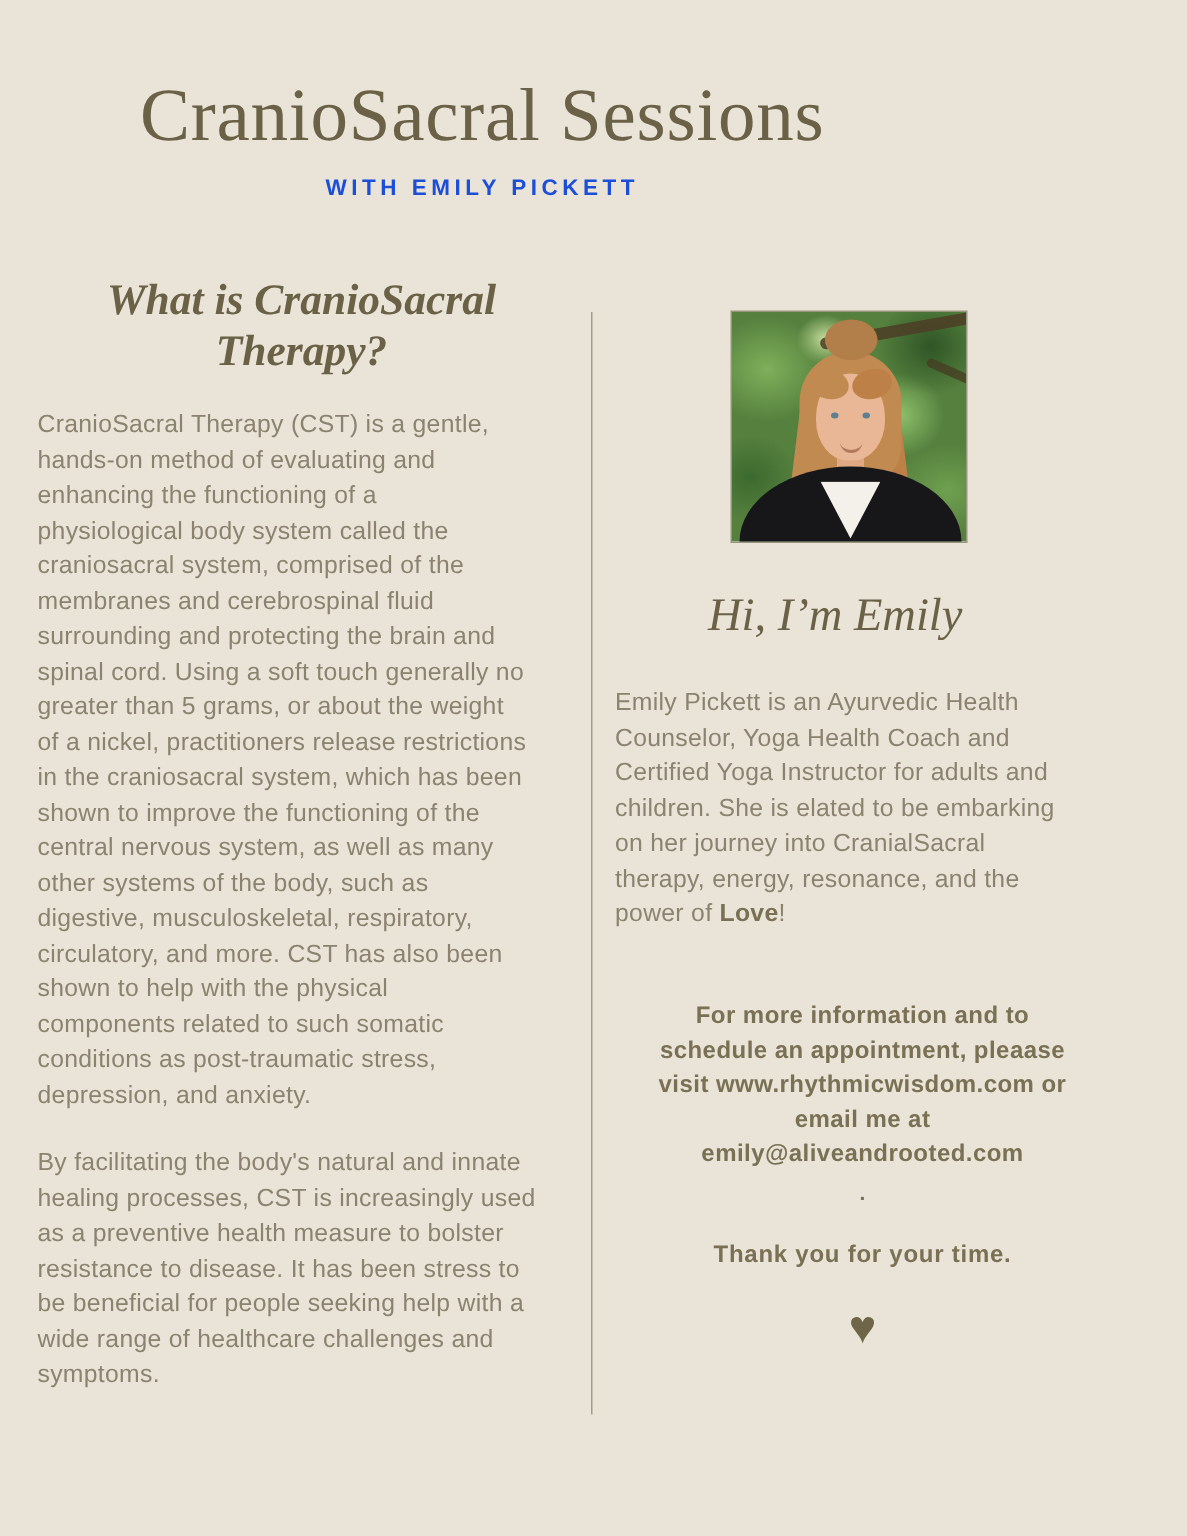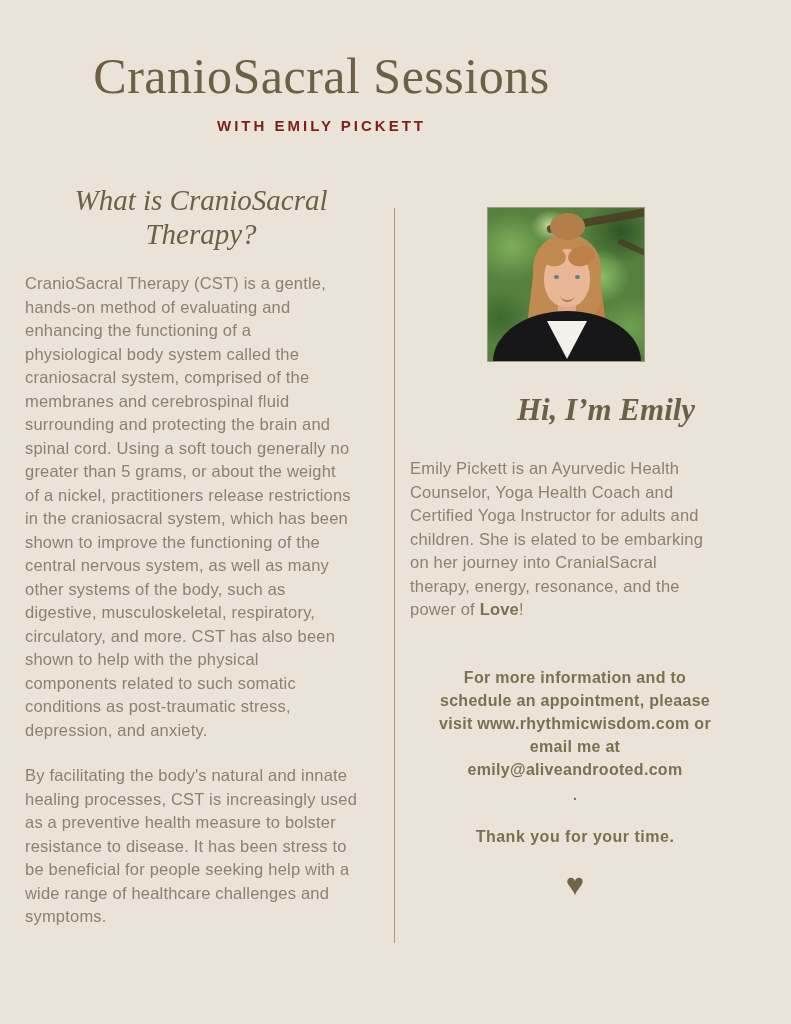--- a/index.html
+++ b/index.html
@@ -10,27 +10,27 @@
     font-family:"Liberation Sans","DejaVu Sans",sans-serif;
   }
   
   .header { position:absolute; top:0; left:0; width:643px; text-align:center; }
   .title {
     margin:50px 0 0; font-family:"Liberation Serif","DejaVu Serif",serif;
     font-weight:400; font-size:50px; line-height:52px; color:#6b6147; letter-spacing:0.5px;
   }
   .subtitle {
     margin-top:15px; font-size:15px; font-weight:700;
-    letter-spacing:3px; color:#7f1d1d;
+    letter-spacing:3px; color:#1d4ed8;
   }
   
   .left-col { position:absolute; left:25px; top:183px; width:352px; }
   .left-heading {
     margin:0; font-family:"Liberation Serif","DejaVu Serif",serif;
-    font-style:italic; font-weight:400; font-size:29px; line-height:34px;
+    font-style:italic; font-weight:700; font-size:29px; line-height:34px;
     color:#6b6147; text-align:center; white-space:pre-line;
   }
   .bodytext {
     margin:0; font-size:16.5px; line-height:23.5px; color:#8b8270;
     letter-spacing:0.2px; white-space:pre-line;
   }
   .para1 { margin-top:21px; }
   .para2 { margin-top:22px; }
   .source { margin-top:6px; text-align:right; font-size:14.5px; color:#8b8270; letter-spacing:0.3px; padding-right:12px; }
   
@@ -63,21 +63,21 @@
   .ph-bang-l { top:38px; left:51px; width:27px; height:20px; background:#c18a50; border-radius:50%; transform:rotate(14deg); }
   .ph-bang-r { top:38px; left:80px; width:27px; height:20px; background:#bd8147; border-radius:50%; transform:rotate(-14deg); }
   .ph-eye-l { top:67px; left:66px; width:5px; height:4px; background:#5d7f90; border-radius:50%; }
   .ph-eye-r { top:67px; left:87px; width:5px; height:4px; background:#5d7f90; border-radius:50%; }
   .ph-smile { top:84px; left:72px; width:15px; height:8px; border-bottom:2px solid #b0795d; border-radius:0 0 12px 12px; }
   .ph-neck { top:93px; left:70px; width:18px; height:20px; background:#e0a883; }
   .ph-jacket { bottom:-8px; left:5px; width:148px; height:58px; background:#17171a; border-radius:55% 55% 0 0 / 95% 95% 0 0; }
   .ph-shirt { bottom:0; left:59px; width:40px; height:40px; background:#f4f1ea; -webkit-clip-path:polygon(0 0,100% 0,50% 95%); clip-path:polygon(0 0,100% 0,50% 95%); }
   .greeting {
     margin:30px 0 0 62px; font-family:"Liberation Serif","DejaVu Serif",serif;
-    font-style:italic; font-weight:700; font-size:31px; line-height:36px; color:#6b6147;text-align:center;
+    font-style:italic; font-weight:400; font-size:31px; line-height:36px; color:#6b6147;
   }
   .bio { margin-top:29px; }
   .bio strong { color:#7a7054; }
   .contact {
     margin-top:44px; text-align:center; font-weight:700; font-size:16px;
     line-height:23px; color:#7a7054; letter-spacing:0.3px;
   }
   .link { color:#7a7054; text-underline-offset:2px; cursor:pointer; }
   .period { margin-top:6px; text-align:center; font-weight:700; font-size:14px; color:#7a7054; }
   .thanks {

